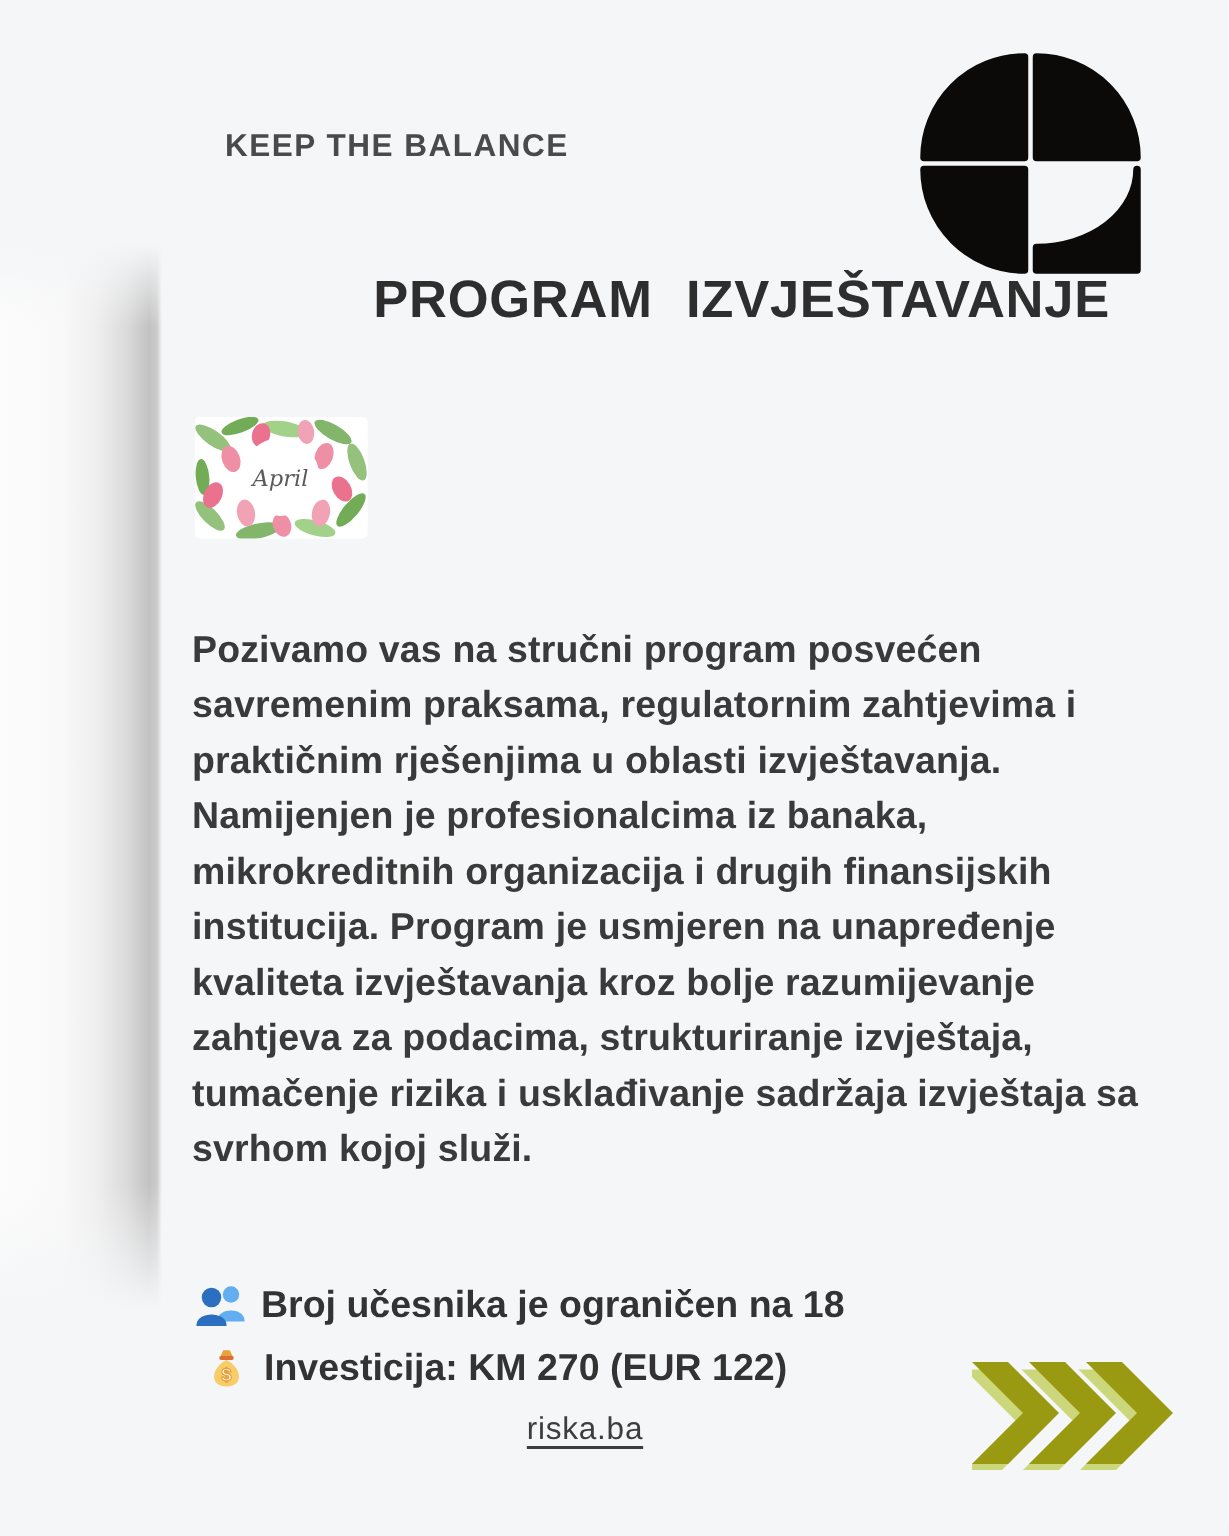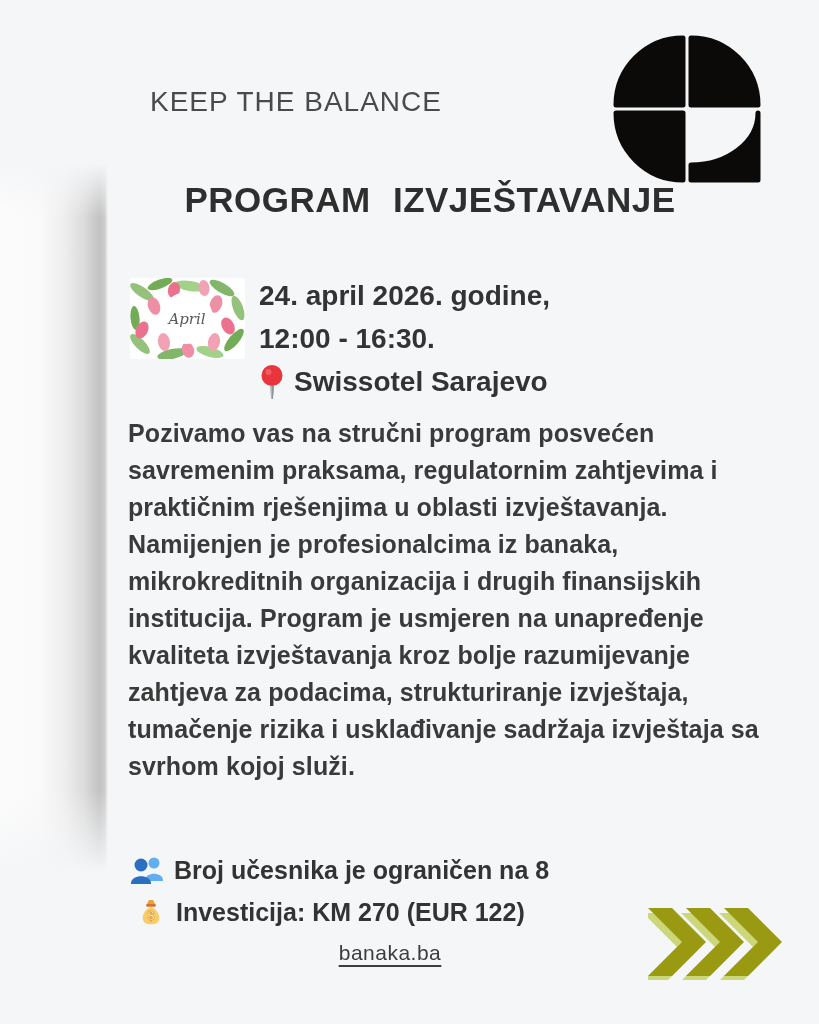--- a/index.html
+++ b/index.html
@@ -20,28 +20,28 @@
     content:""; position:absolute; left:0; top:0; width:100%; height:60px;
     background:linear-gradient(to top, rgba(245,246,248,0), #f5f6f8 92%);
   }
   .page-edge::after {
     content:""; position:absolute; left:0; bottom:0; width:100%; height:90px;
     background:linear-gradient(to bottom, rgba(245,246,248,0), #f5f6f8 92%);
   }
 
   .tagline {
     position:absolute; left:150px; top:86px;
-    font-size:28px; letter-spacing:1px; color:#4a4a4a; font-weight:400;
+    font-size:21px; letter-spacing:1px; color:#4a4a4a; font-weight:700;
   }
 
   .logo { position:absolute; left:612px; top:34px; width:150px; height:150px; }
 
   .title {
     position:absolute; left:120px; top:180px; width:620px;
-    text-align:center; font-size:35px; font-weight:800; color:#2e2e2e;
+    text-align:right; font-size:35px; font-weight:800; color:#2e2e2e;
     letter-spacing:0.5px; word-spacing:12px; white-space:nowrap;
   }
 
   .event-row { position:absolute; left:130px; top:278px; display:flex; }
   .april-img {
     width:115px; height:81px; border-radius:3px; overflow:hidden;
     flex:0 0 auto; background:#fff;
   }
   .event-text { margin-left:14px; margin-top:-4px; }
   .event-line {
@@ -116,59 +116,46 @@
         <ellipse cx="98" cy="48" rx="6" ry="9" fill="#e96b8a" transform="rotate(-30 98 48)"></ellipse>
         <ellipse cx="84" cy="64" rx="6" ry="9" fill="#f29eb2" transform="rotate(12 84 64)"></ellipse>
         <ellipse cx="58" cy="72" rx="6" ry="8" fill="#ef8aa1" transform="rotate(-18 58 72)"></ellipse>
         <ellipse cx="44" cy="12" rx="6" ry="8" fill="#e96b8a" transform="rotate(14 44 12)"></ellipse>
         <ellipse cx="74" cy="10" rx="5.5" ry="8" fill="#f29eb2" transform="rotate(-8 74 10)"></ellipse>
       </g>
       <circle cx="57" cy="40" r="26" fill="#ffffff"></circle>
       <text x="57" y="46" text-anchor="middle" font-family="DejaVu Serif, serif" font-style="italic" font-size="15" fill="#5a5a5a">April</text>
     </svg>
 
-    <div class="event-text">
-      <div class="event-line">24. april 2026. godine,</div>
-      <div class="event-line">12:00 - 16:30.</div>
-      <div class="event-line">
-        <svg class="pin-wrap" viewBox="0 0 26 38">
-          <path d="M11,22 L15,22 L13.9,35 L12.1,35 Z" fill="#aeb4ba"></path>
-          <path d="M13,22 L15,22 L13.9,35 L13,35 Z" fill="#8f959b"></path>
-          <circle cx="13" cy="11.5" r="10.5" fill="#e8343b"></circle>
-          <circle cx="9.5" cy="8" r="3" fill="#f0666c" opacity="0.8"></circle>
-        </svg>
-        <span>Swissotel Sarajevo</span>
-      </div>
-    </div>
   </div>
 
   <div class="description">Pozivamo vas na stručni program posvećen savremenim praksama, regulatornim zahtjevima i praktičnim rješenjima u oblasti izvještavanja. Namijenjen je profesionalcima iz banaka, mikrokreditnih organizacija i drugih finansijskih institucija. Program je usmjeren na unapređenje kvaliteta izvještavanja kroz bolje razumijevanje zahtjeva za podacima, strukturiranje izvještaja, tumačenje rizika i usklađivanje sadržaja izvještaja sa svrhom kojoj služi.</div>
 
   <div class="info-block">
     <div class="info-line">
       <svg class="ico" viewBox="0 0 34 30">
         <circle cx="24" cy="8" r="5.5" fill="#63aef0"></circle>
         <path d="M15,25 C15.5,16.5 32.5,16.5 33,25 L33,26 L15,26 Z" fill="#63aef0"></path>
         <circle cx="11" cy="10" r="6.5" fill="#2b6fc0"></circle>
         <path d="M1,28 C1.5,19 20.5,19 21,28 L21,29 L1,29 Z" fill="#2b6fc0"></path>
       </svg>
-      <span>Broj učesnika je ograničen na 8</span>
+      <span>Broj učesnika je ograničen na 18</span>
     </div>
     <div class="info-line investment">
       <svg class="ico" viewBox="0 0 34 30" style="width:30px;">
         <path d="M12,7 L22,7 L19.5,1.5 L14.5,1.5 Z" fill="#e9a23b"></path>
         <rect x="11.5" y="6" width="11" height="3" rx="1.5" fill="#d96f32"></rect>
         <path d="M17,9 C6,14 3,29 17,29 C31,29 28,14 17,9 Z" fill="#f8cd68"></path>
         <text x="17" y="24.5" text-anchor="middle" font-size="14" font-weight="bold" fill="#ffffff" stroke="#e0a13c" stroke-width="0.9" font-family="Liberation Sans, sans-serif">$</text>
       </svg>
       <span>Investicija: KM 270 (EUR 122)</span>
     </div>
   </div>
 
-  <div class="site-link">banaka.ba</div>
+  <div class="site-link">riska.ba</div>
 
   <svg class="chevrons" viewBox="0 0 144 72">
     <g fill="#ccd77b">
       <path d="M-5,5 L19,5 L53,39 L19,73 L-5,73 L29,39 Z"></path>
       <path d="M33,5 L57,5 L91,39 L57,73 L33,73 L67,39 Z"></path>
       <path d="M71,5 L95,5 L129,39 L95,73 L71,73 L105,39 Z"></path>
     </g>
     <g fill="#9a9a12">
       <path d="M0,0 L24,0 L58,34 L24,68 L0,68 L34,34 Z"></path>
       <path d="M38,0 L62,0 L96,34 L62,68 L38,68 L72,34 Z"></path>

